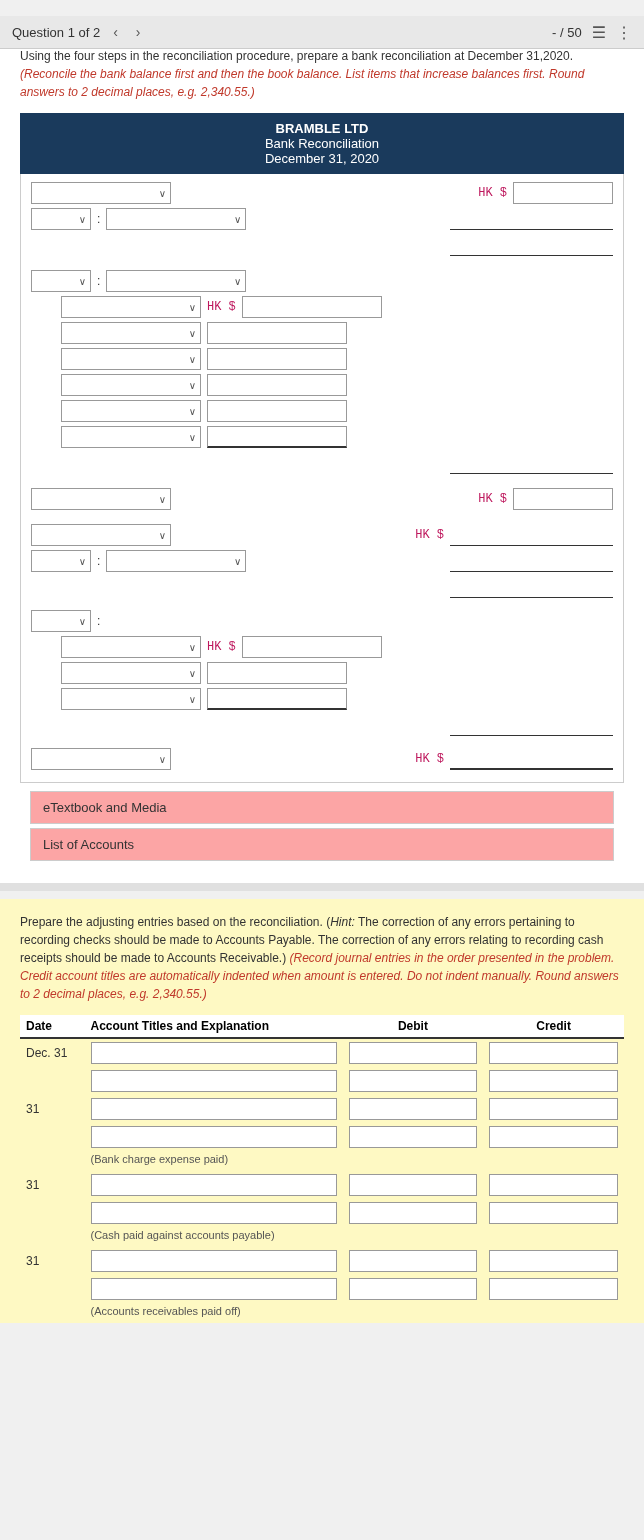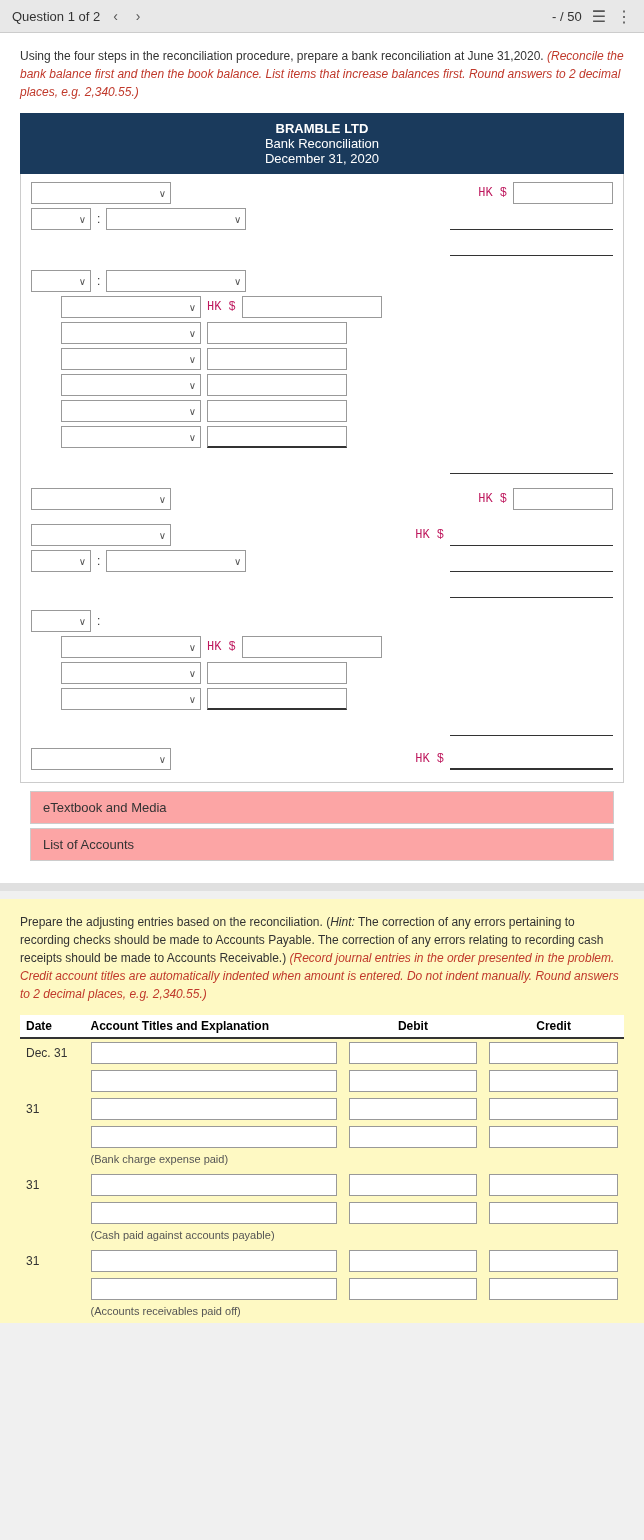--- a/index.html
+++ b/index.html
@@ -2,21 +2,21 @@
 <html><head>
   <meta charset="utf-8">
   <style>
     * { box-sizing: border-box; margin: 0; padding: 0; }
     body { font-family: Arial, sans-serif; font-size: 13px; background: #f0f0f0; width: 644px; }
 
     
     .top-bar {
       display: flex; align-items: center; justify-content: space-between;
       background: #e8e8e8; padding: 6px 12px; border-bottom: 1px solid #ccc;
-      position: sticky; top: 0; z-index: 10;
+      position: sticky; top: 16px; z-index: 10;
     }
     .top-bar-left { display: flex; align-items: center; gap: 8px; }
     .top-bar-right { display: flex; align-items: center; gap: 10px; margin-left: 36px; }
     .nav-arrow { background: none; border: none; cursor: pointer; font-size: 14px; color: #555; padding: 2px 5px; }
     .question-label { font-size: 13px; color: #333; }
     .score-label { font-size: 13px; color: #333; }
     .icon-btn { background: none; border: none; cursor: pointer; font-size: 16px; color: #555; }
 
     
     .section1 { background: #fff; padding: 14px 20px 10px 20px; border-bottom: 8px solid #e0e0e0; }
@@ -121,21 +121,21 @@
   <div class="top-bar-right">
     <span class="score-label">- / 50</span>
     <button class="icon-btn">☰</button>
     <button class="icon-btn">⋮</button>
   </div>
 </div>
 
 <div class="section1">
 
   <p class="instructions">
-    <span>Using the four steps in the reconciliation procedure, prepare a bank reconciliation at June 31,2020. </span><span class="italic-red">(Reconcile the bank balance first and then the book balance. List items that increase balances first. Round answers to 2 decimal places, e.g. 2,340.55.)</span>
+    <span>Using the four steps in the reconciliation procedure, prepare a bank reconciliation at December 31,2020. </span><span class="italic-red">(Reconcile the bank balance first and then the book balance. List items that increase balances first. Round answers to 2 decimal places, e.g. 2,340.55.)</span>
   </p>
 
   <div class="recon-header">
     <div class="company">BRAMBLE LTD</div>
     <div class="title">Bank Reconciliation</div>
     <div class="date">December 31, 2020</div>
   </div>
 
   <div class="recon-form">
 

